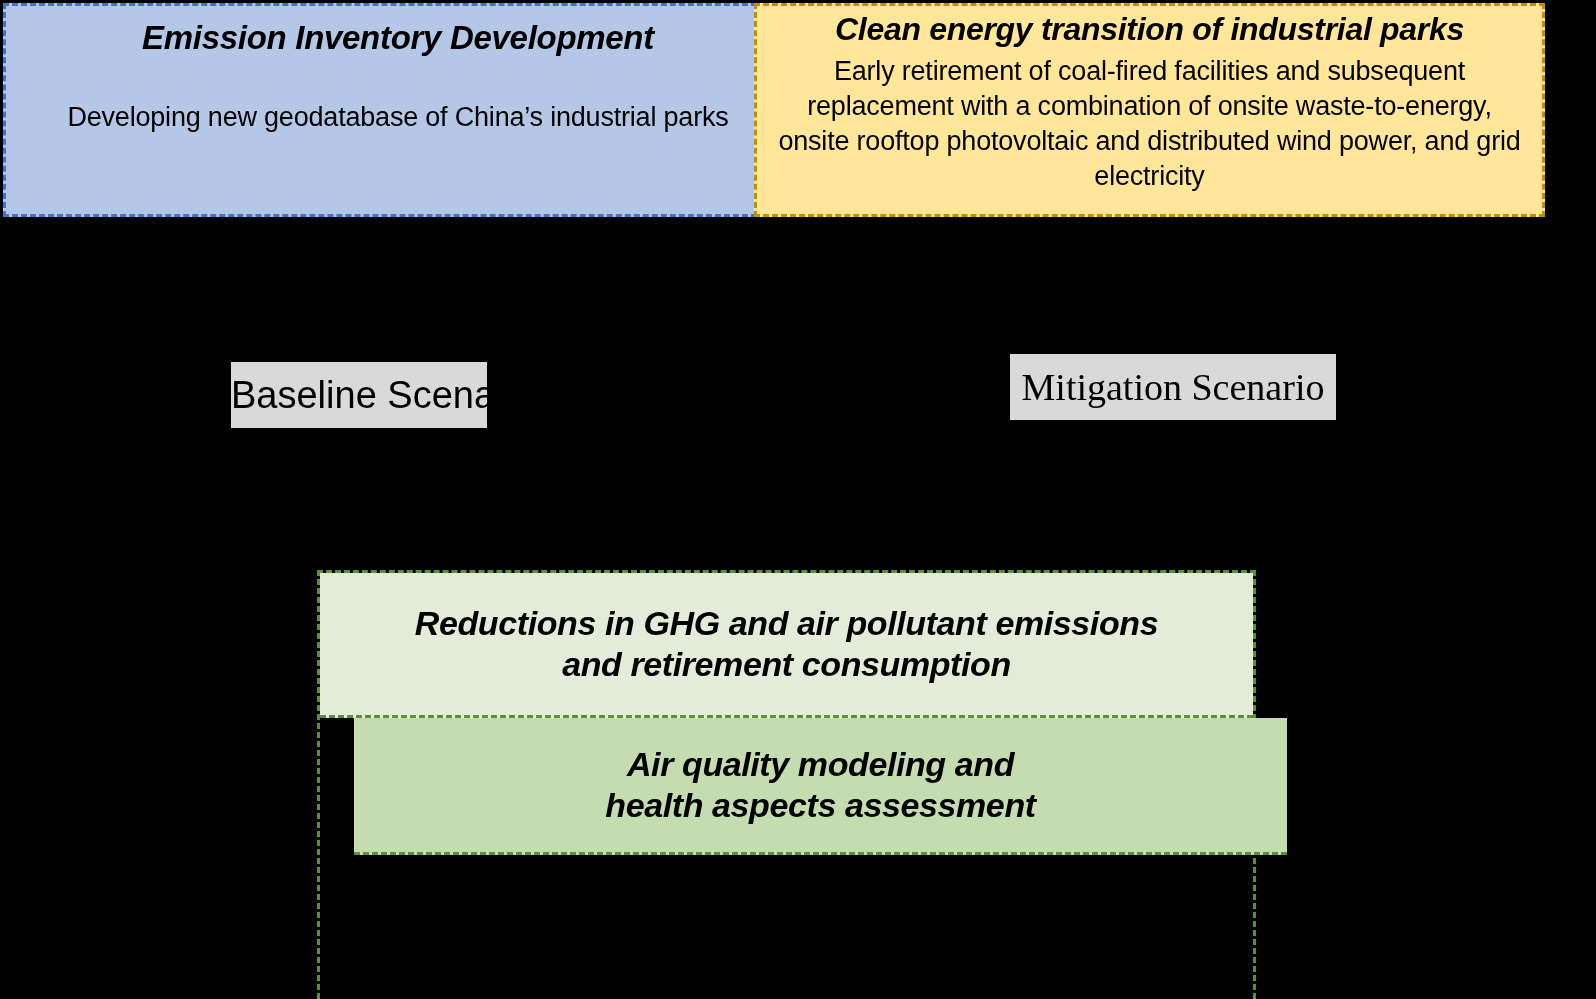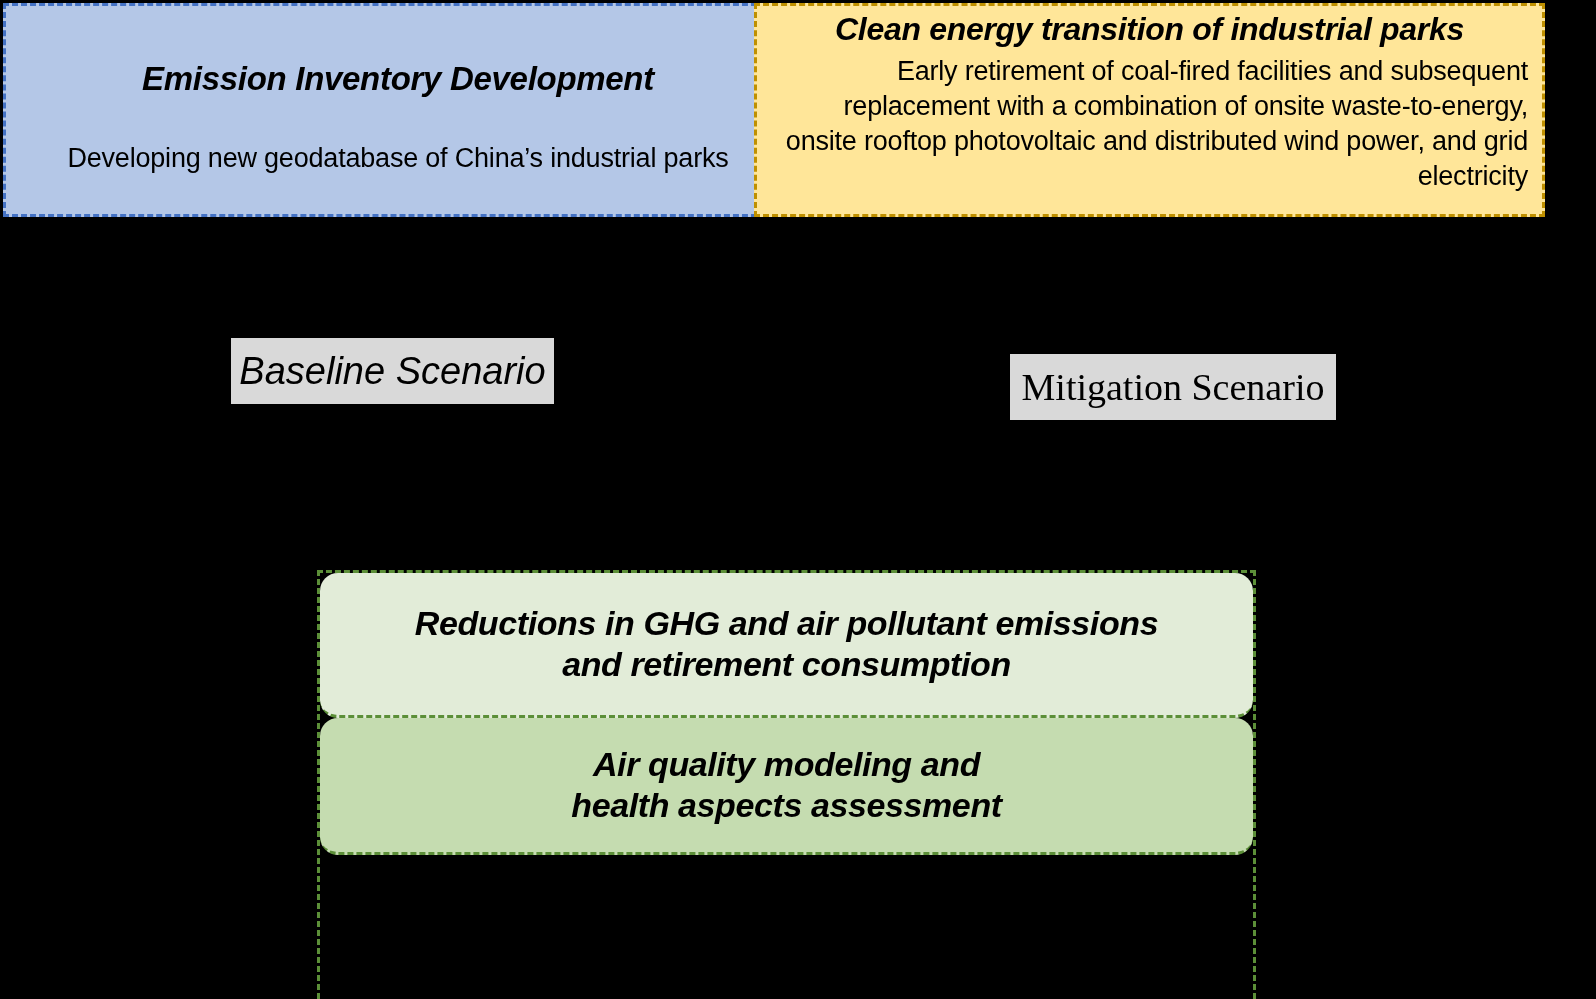--- a/index.html
+++ b/index.html
@@ -57,21 +57,20 @@
     font-weight: bold;
     font-size: 33px;
     line-height: 1.12;
     letter-spacing: -0.3px;
     white-space: nowrap;
   }
 
   .box-inventory .box-title {
     text-align: center;
     margin-bottom: 18px;
-    margin-top: 41px;
   }
 
   .box-clean .box-title {
     text-align: center;
     font-size: 32px;
     margin: 0 0 6px 0;
   }
 
   .box-body {
     font-size: 27px;
@@ -82,41 +81,40 @@
   .box-inventory .box-body {
     text-align: center;
   }
 
   .box-inventory .box-body .line {
     white-space: nowrap;
     margin-top: 43px;
   }
 
   .box-clean .box-body {
-    text-align: right;
+    text-align: center;
   }
 
   
   .scenario {
     position: absolute;
     box-sizing: border-box;
     background: #d9d9d9;
     color: #000000;
     font-size: 38px;
     line-height: 66px;
     height: 66px;
     text-align: center;
     white-space: nowrap;
   }
 
   .scenario-baseline {
     left: 231px;
-    top: 338px;
-    width: 323px;
-    font-style: italic;
+    top: 362px;
+    width: 256px;
   }
 
   .scenario-mitigation {
     left: 1010px;
     top: 354px;
     width: 326px;
     font-family: Liberation Serif, serif;
   }
 
   
@@ -137,33 +135,33 @@
     width: 100%;
     display: flex;
     align-items: center;
     justify-content: center;
     text-align: center;
     font-style: italic;
     font-weight: bold;
     font-size: 34px;
     line-height: 1.22;
     letter-spacing: -0.4px;
-    border-radius: 18px;
   }
 
   .outcome-1 {
     height: 145px;
     background: #e2ecd8;
     border-bottom: 3px dashed #5c8f38;
   }
 
   .outcome-2 {
     height: 137px;
     background: #c5dcb0;
     border-bottom: 3px dashed #5c8f38;
+    margin-left: 34px;
   }
 
   .outcome-3 {
     height: 144px;
     background: #9dc77f;
     border-bottom: 3px dashed #5c8f38;
   }
 
   .outcome .txt {
     display: block;

